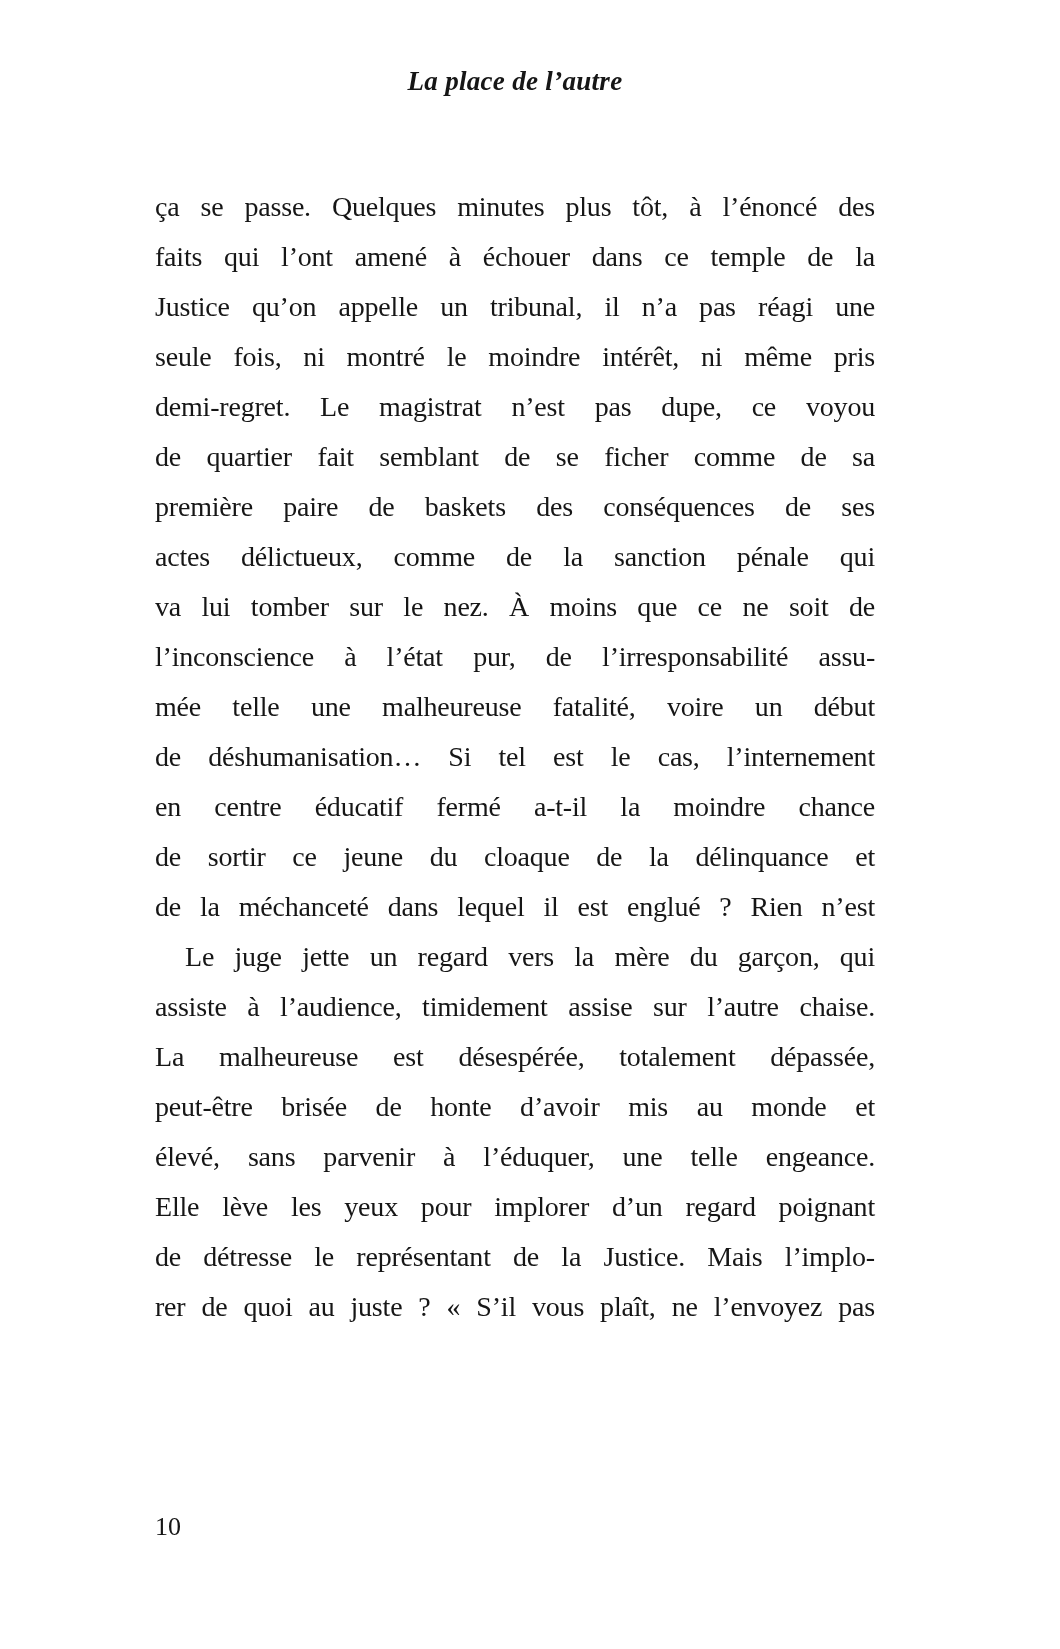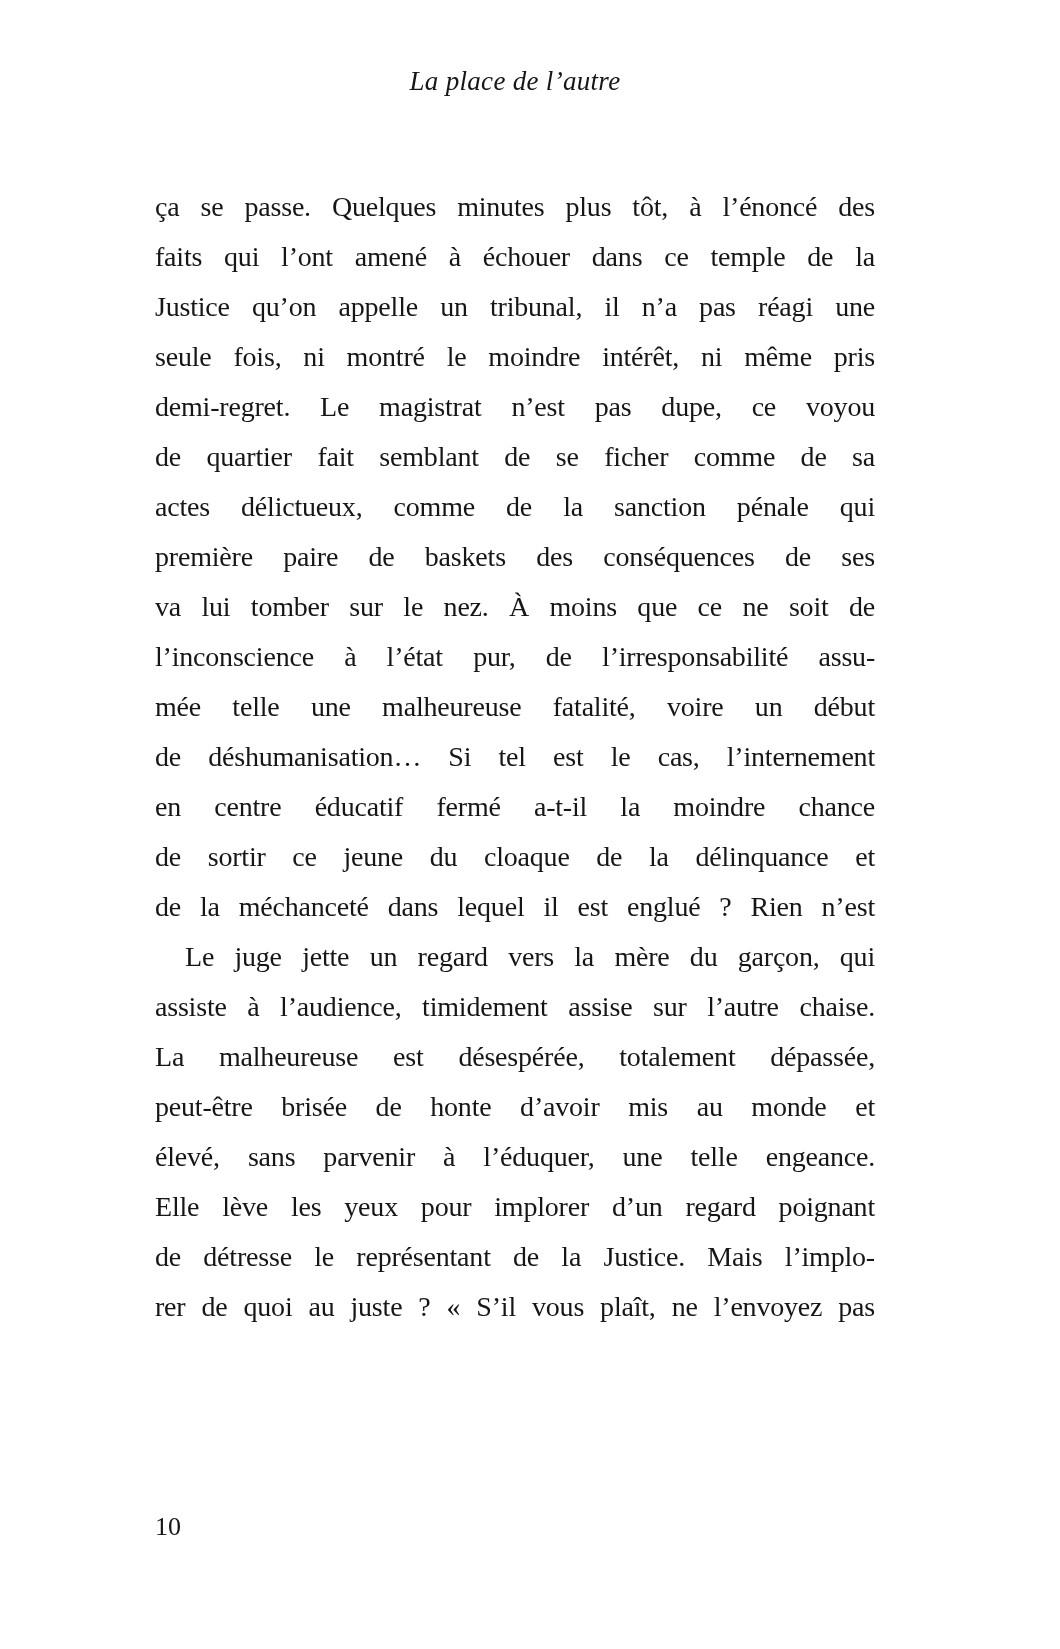--- a/index.html
+++ b/index.html
@@ -19,20 +19,21 @@
   .running-header {
     position: absolute;
     top: 66px;
     left: 155px;
     width: 720px;
     text-align: center;
     font-style: italic;
     font-size: 27px;
     letter-spacing: 0.3px;
     color: #161616;
+    font-weight: bold;
   }
   .text-block {
     position: absolute;
     top: 182px;
     left: 155px;
     width: 720px;
   }
   .line {
     font-size: 28px;
     line-height: 50px;
@@ -64,22 +65,22 @@
 <div class="page">
   <div class="running-header">La place de l’autre</div>
 
   <div class="text-block" id="text-block">
       <div class="line">ça se passe. Quelques minutes plus tôt, à l’énoncé des</div>
       <div class="line">faits qui l’ont amené à échouer dans ce temple de la</div>
       <div class="line">Justice qu’on appelle un tribunal, il n’a pas réagi une</div>
       <div class="line">seule fois, ni montré le moindre intérêt, ni même pris</div>
       <div class="line">demi-regret. Le magistrat n’est pas dupe, ce voyou</div>
       <div class="line">de quartier fait semblant de se ficher comme de sa</div>
+      <div class="line">première paire de baskets des conséquences de ses</div>
       <div class="line">actes délictueux, comme de la sanction pénale qui</div>
-      <div class="line">première paire de baskets des conséquences de ses</div>
       <div class="line">va lui tomber sur le nez. À moins que ce ne soit de</div>
       <div class="line">l’inconscience à l’état pur, de l’irresponsabilité assu-</div>
       <div class="line">mée telle une malheureuse fatalité, voire un début</div>
       <div class="line">de déshumanisation… Si tel est le cas, l’internement</div>
       <div class="line">en centre éducatif fermé a-t-il la moindre chance</div>
       <div class="line">de sortir ce jeune du cloaque de la délinquance et</div>
       <div class="line">de la méchanceté dans lequel il est englué ? Rien n’est</div>
       <div class="line indent">Le juge jette un regard vers la mère du garçon, qui</div>
       <div class="line">assiste à l’audience, timidement assise sur l’autre chaise.</div>
       <div class="line">La malheureuse est désespérée, totalement dépassée,</div>

